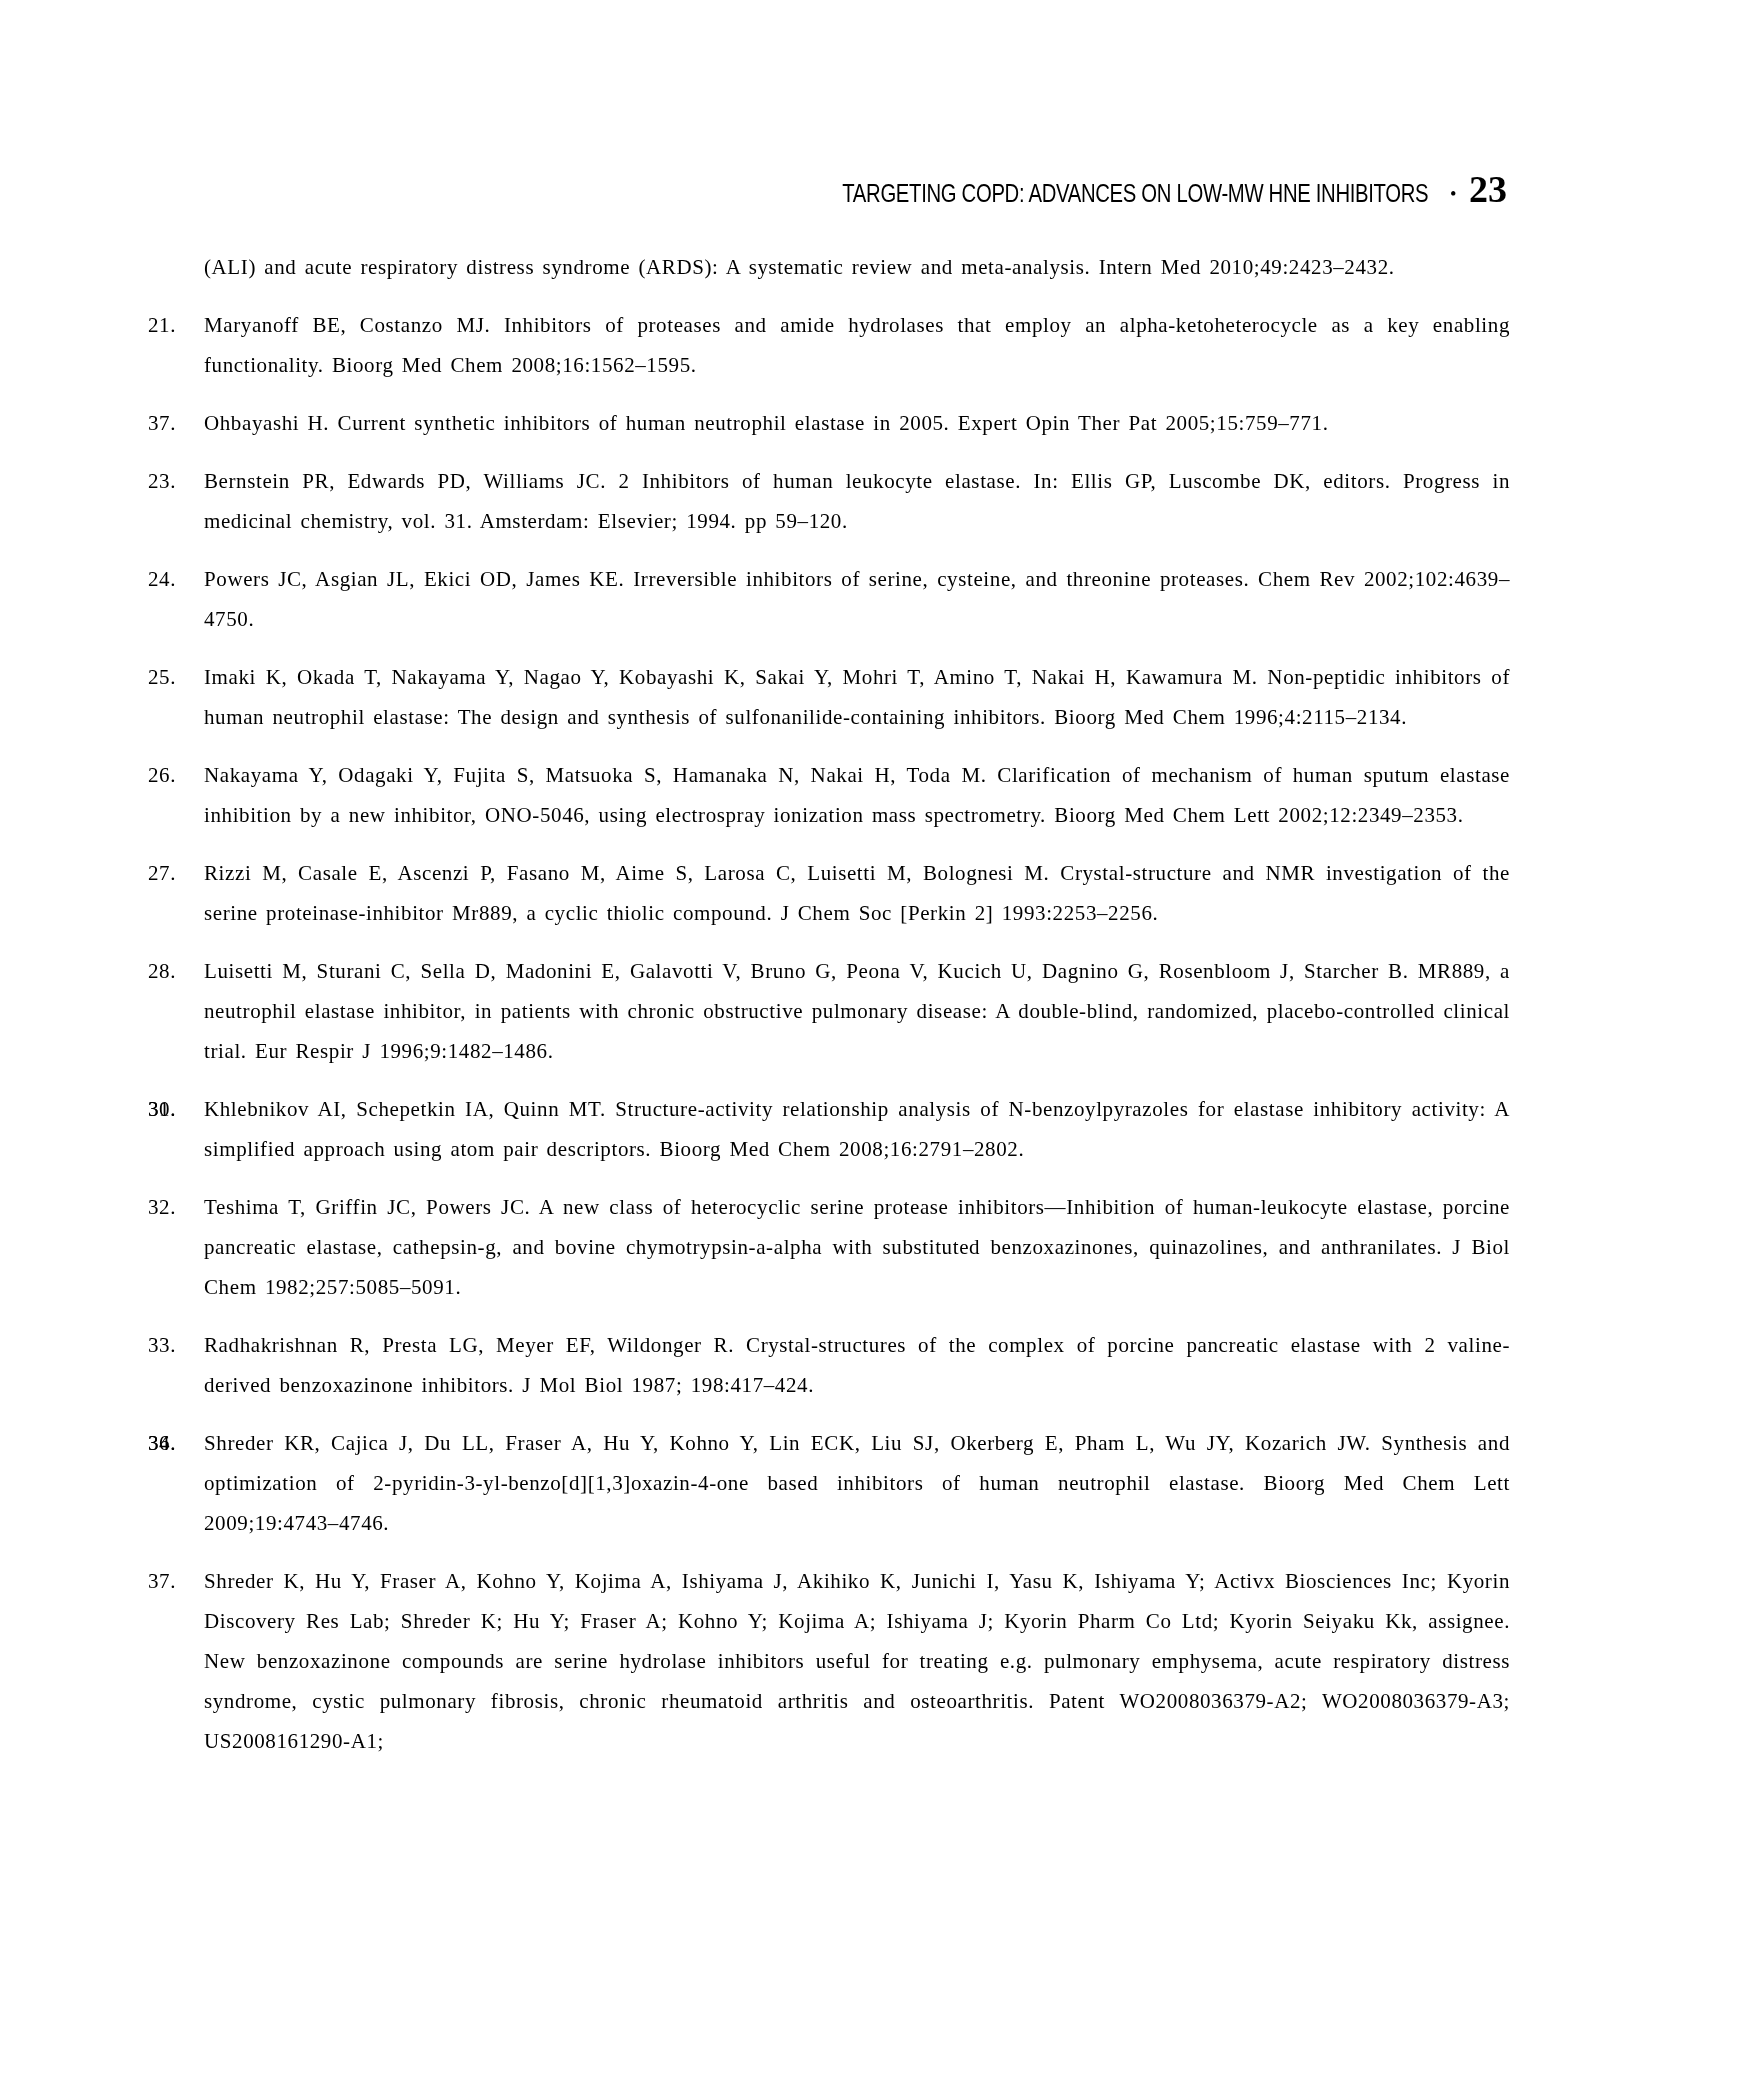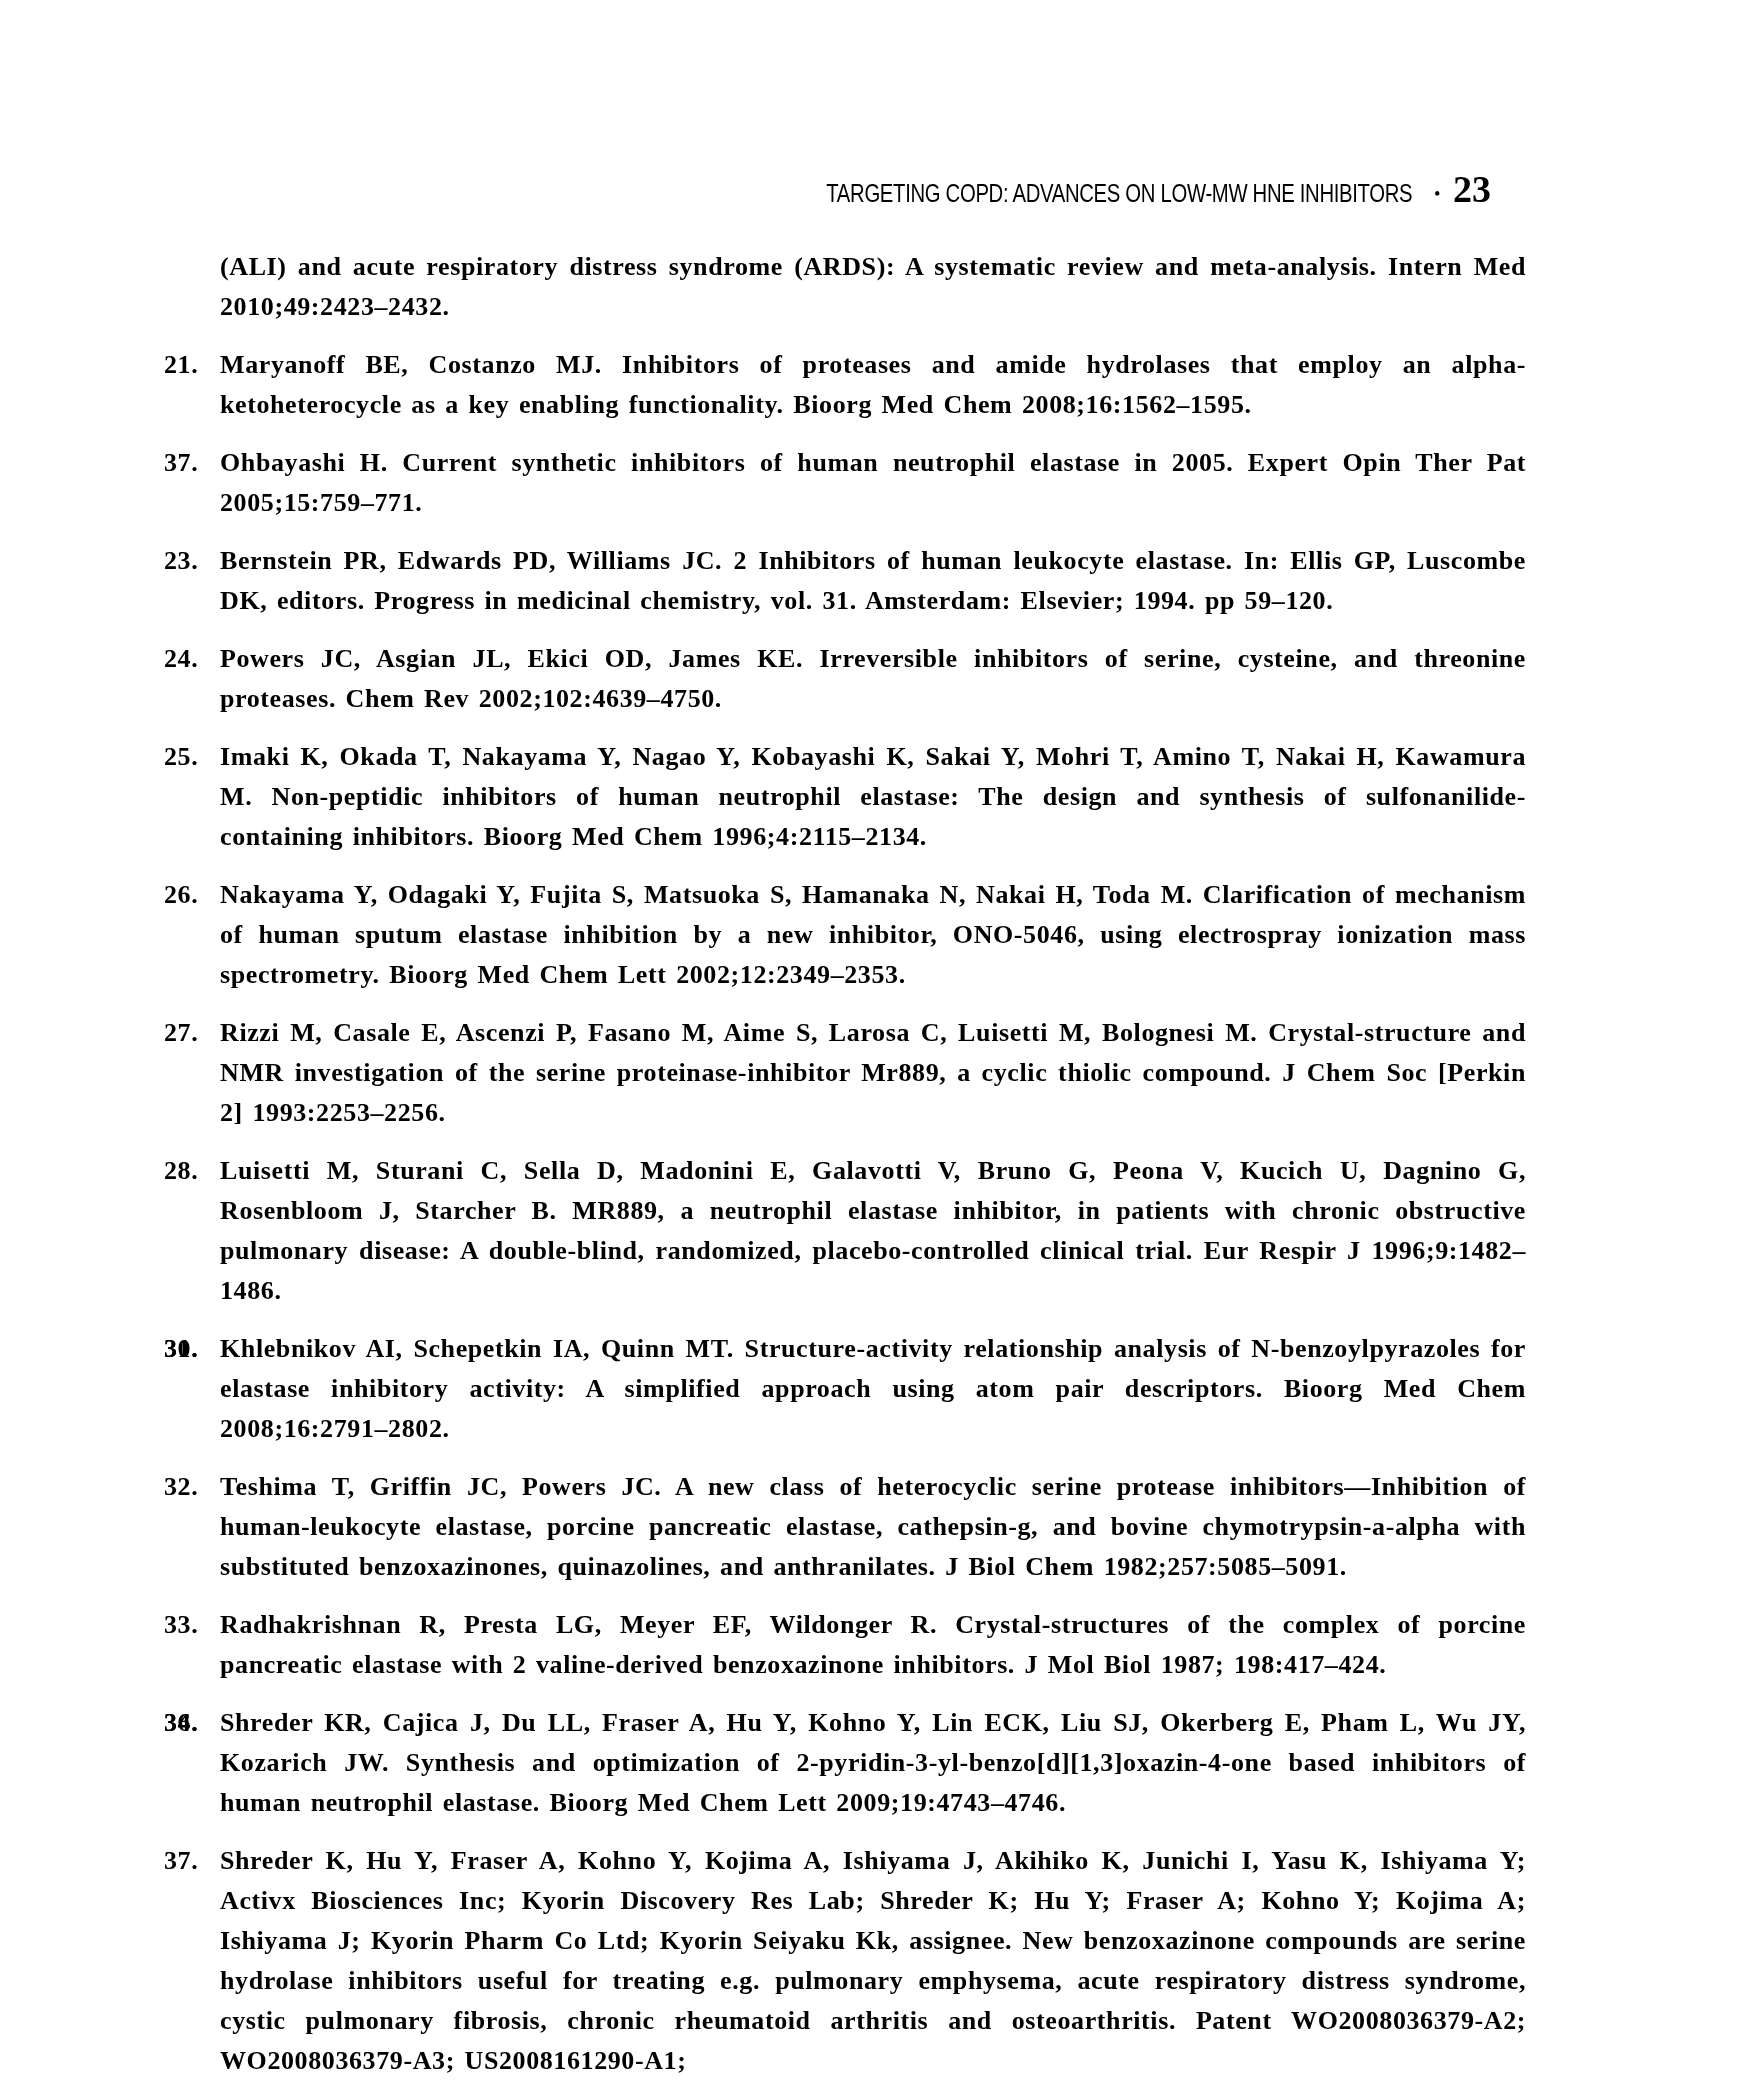--- a/index.html
+++ b/index.html
@@ -13,21 +13,21 @@
     height: 2517px;
     background: #ffffff;
     color: #000000;
     font-family: "Liberation Serif", serif;
     overflow: hidden;
   }
   
   .running-head {
     position: absolute;
     top: 167px;
-    right: 273px;
+    right: 257px;
     display: flex;
     align-items: baseline;
     white-space: nowrap;
     justify-content: space-between;
   }
   .rh-title {
     display: inline-block;
     font-family: "Liberation Sans", sans-serif;
     font-size: 26px;
     letter-spacing: -0.4px;
@@ -41,29 +41,28 @@
     top: -2.5px;
   }
   .rh-page {
     font-family: "Liberation Serif", serif;
     font-weight: bold;
     font-size: 38px;
   }
   
   .content {
     position: absolute;
-    left: 164px;
+    left: 148px;
     top: 247px;
     width: 1362px;
-    font-size: 26px;
+    font-size: 21px;
     line-height: 40px;
     letter-spacing: 0.6px;
     word-spacing: 2.5px;
     text-align: justify;
-    font-weight: bold;
   }
   .intro {
     margin: 0 0 0 56px;
     padding: 0;
   }
   .ref {
     position: relative;
     padding-left: 56px;
     margin-top: 18px;
   }

